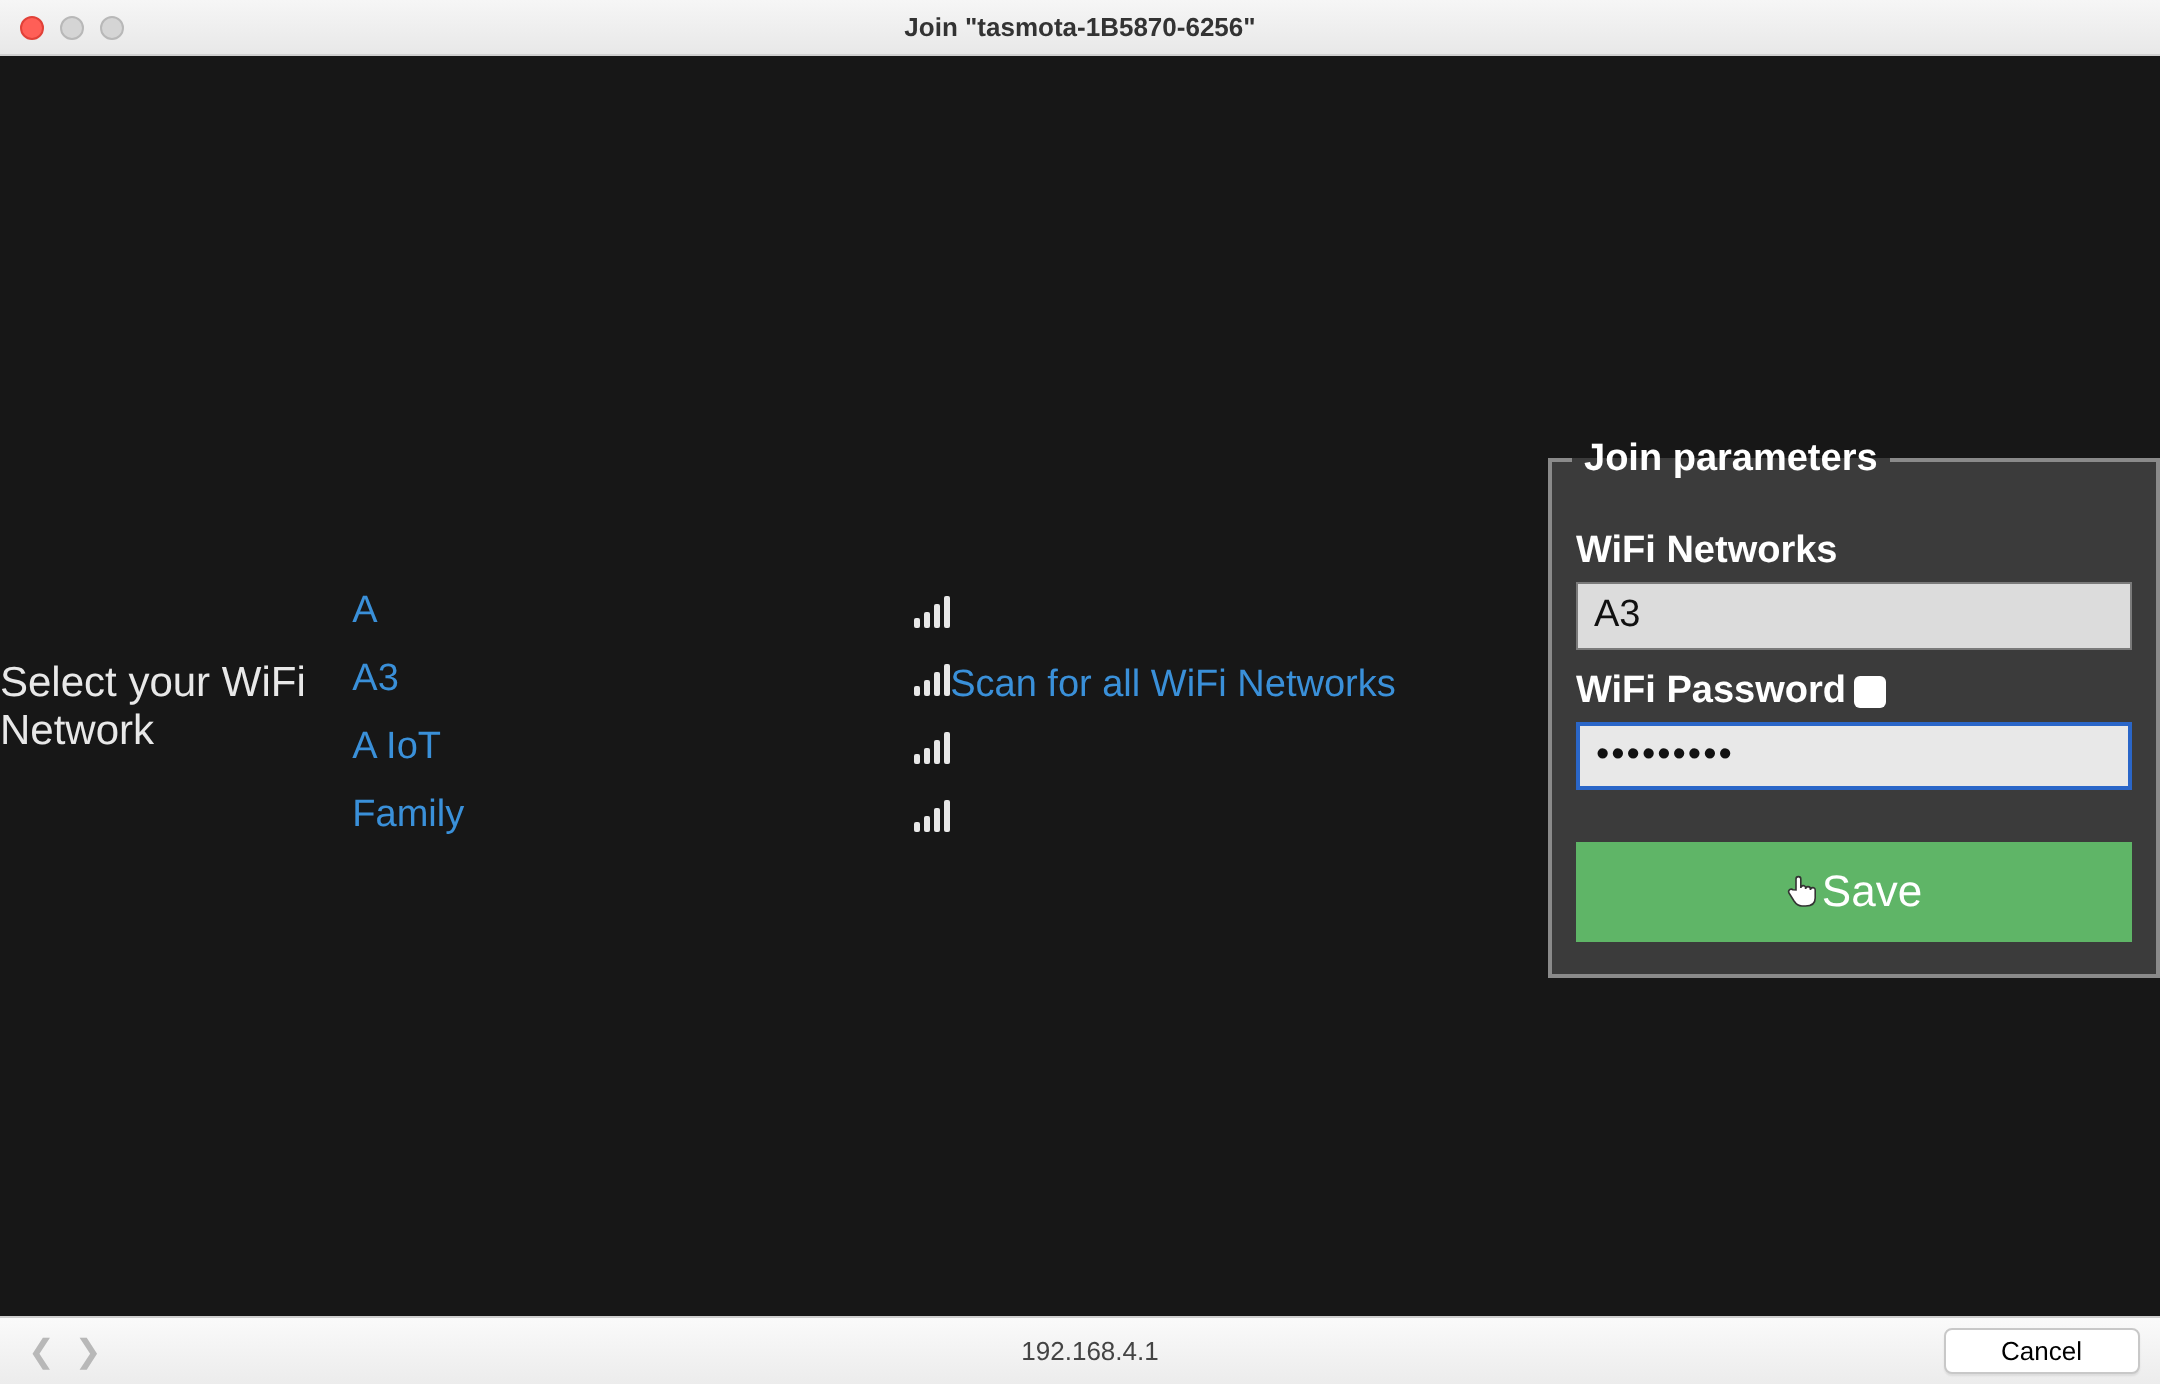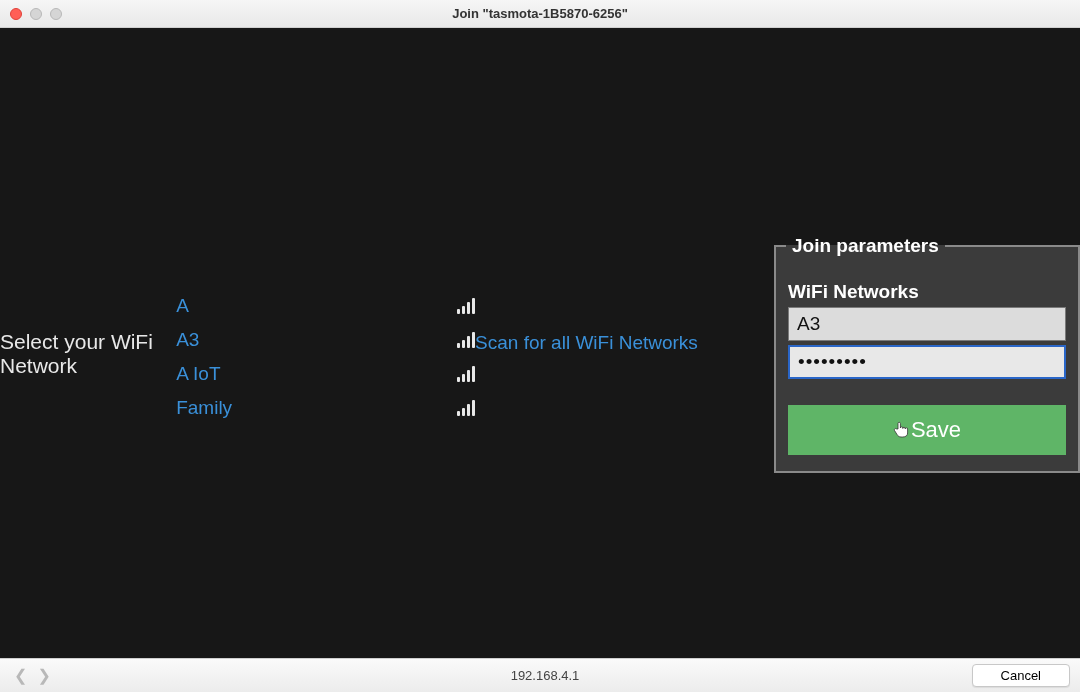--- a/index.html
+++ b/index.html
@@ -98,20 +98,24 @@
   </div>
 
   <div class="scan-link">Scan for all WiFi Networks</div>
 
   <fieldset class="params">
     <legend class="params-legend">Join parameters</legend>
 
     <div class="field-label">WiFi Networks</div>
     <input class="text-input" type="text" value="A3" style="">
 
+    <div class="field-label">
+      <span>WiFi Password</span>
+      <span class="checkbox"></span>
+    </div>
     <input class="text-input pw" type="text" value="•••••••••" style="">
 
     <button class="save-btn">
       <span class="cursor-icon">
         <svg width="16" height="18" viewBox="0 0 16 18">
             <path fill="#fff" stroke="#333" stroke-width="0.8" d="M5 9 V3.5 a1.2 1.2 0 0 1 2.4 0 V8 a1.2 1.2 0 0 1 2.4 0 V8.5 a1.2 1.2 0 0 1 2.4 0 V9 a1.2 1.2 0 0 1 2.4 0 V13 c0 2.5 -1.8 4 -4.8 4 H8 c-2 0 -3 -1 -4 -2.5 L1.5 10.5 a1.3 1.3 0 0 1 2 -1.6 Z"></path>
           </svg>
       </span>
       <span>Save</span>
     </button>

